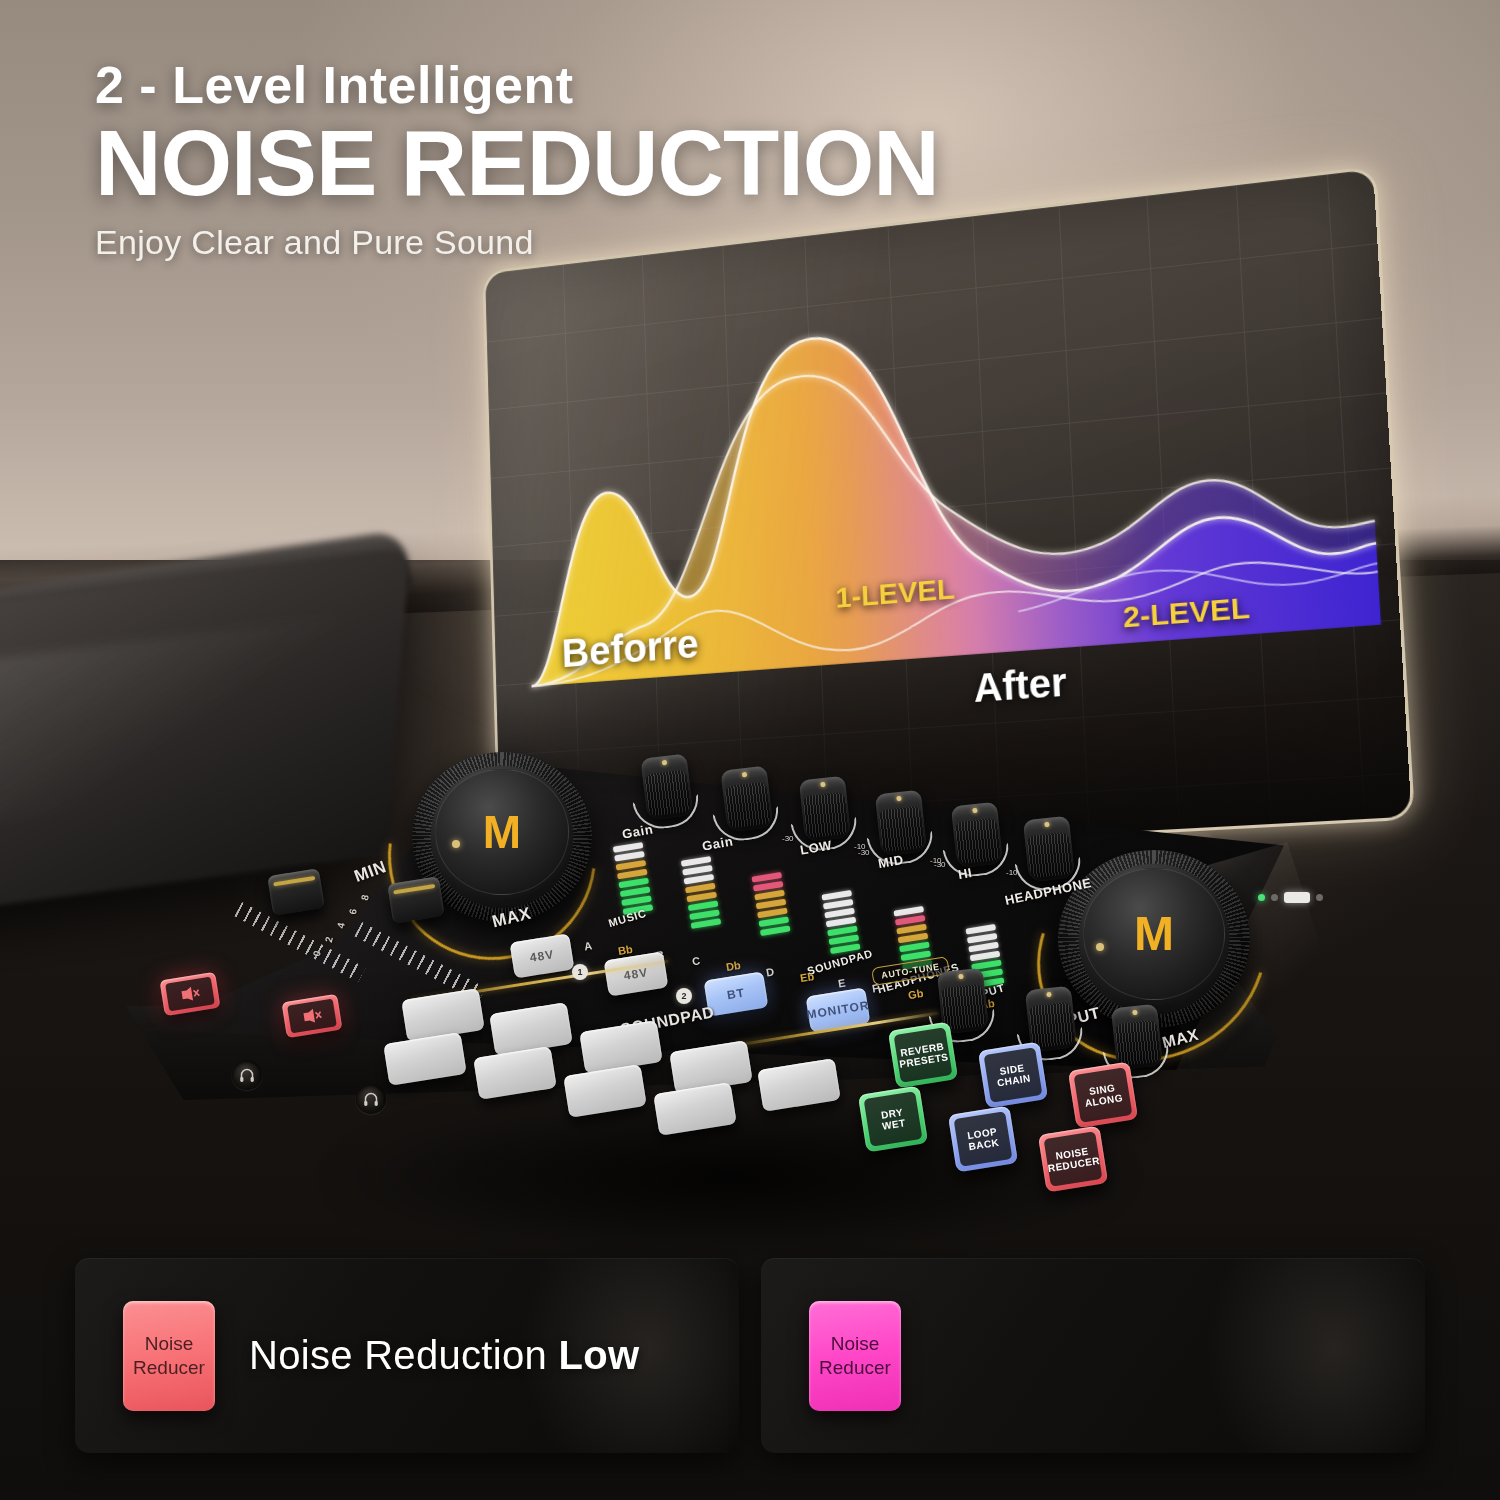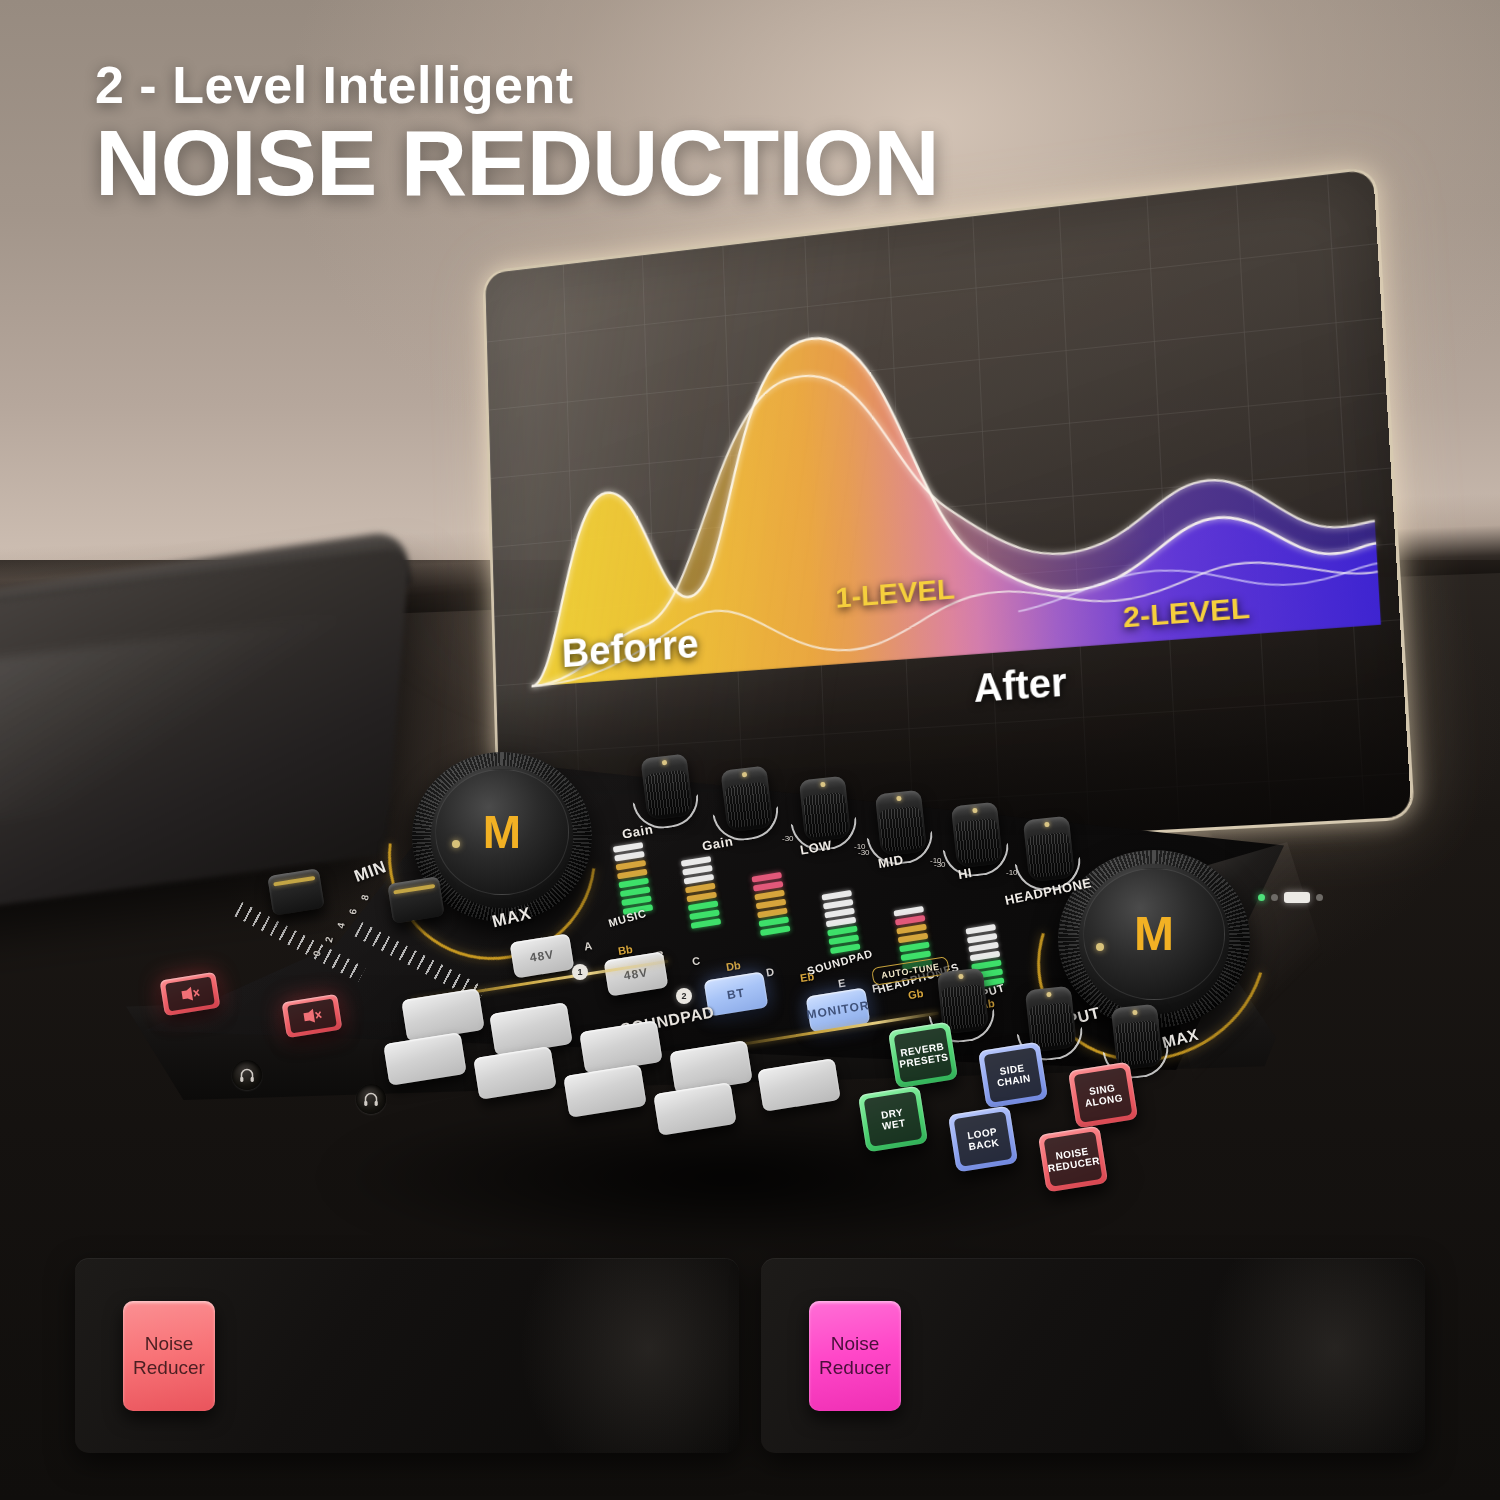--- a/index.html
+++ b/index.html
@@ -366,20 +366,21 @@
   <div class="bg-desk"></div>
   <div class="desk-edge"></div>
   <div class="desk-sheen"></div>
   <div class="laptop-lip"></div>
   <div class="laptop"></div>
   <div class="laptop-gloss"></div>
 
   <div id="heading">
     <div class="h-sub1">2 - Level Intelligent</div>
     <div class="h-main">NOISE REDUCTION</div>
+    <div class="h-sub2">Enjoy Clear and Pure Sound</div>
   </div>
 
   <div class="glass-foot"></div>
   <div id="glass">
     <div class="glass-body">
       <div class="glass-grid"></div>
 
       <svg class="svgwrap" viewBox="0 0 930 640" preserveAspectRatio="none">
         <defs>
           <linearGradient id="gradWave" x1="0" y1="0" x2="1" y2="0">
@@ -715,20 +716,23 @@
 
     </div>
   </div>
 
   <div id="legend">
     <div class="legend-card">
       <div class="legend-key" style="background:linear-gradient(170deg,#fb9093,#f87377 48%,#e9545c);">
         <span>Noise</span>
         <span>Reducer</span>
       </div>
+      <div class="legend-text">
+        <span>Noise Reduction </span><b>Low</b>
+      </div>
     </div>
     <div class="legend-card">
       <div class="legend-key" style="background:linear-gradient(170deg,#ff6fd6,#ff47c8 48%,#ef2fb4); color:#4a0f3a;">
         <span>Noise</span>
         <span>Reducer</span>
       </div>
     </div>
   </div>
 
 </div>

